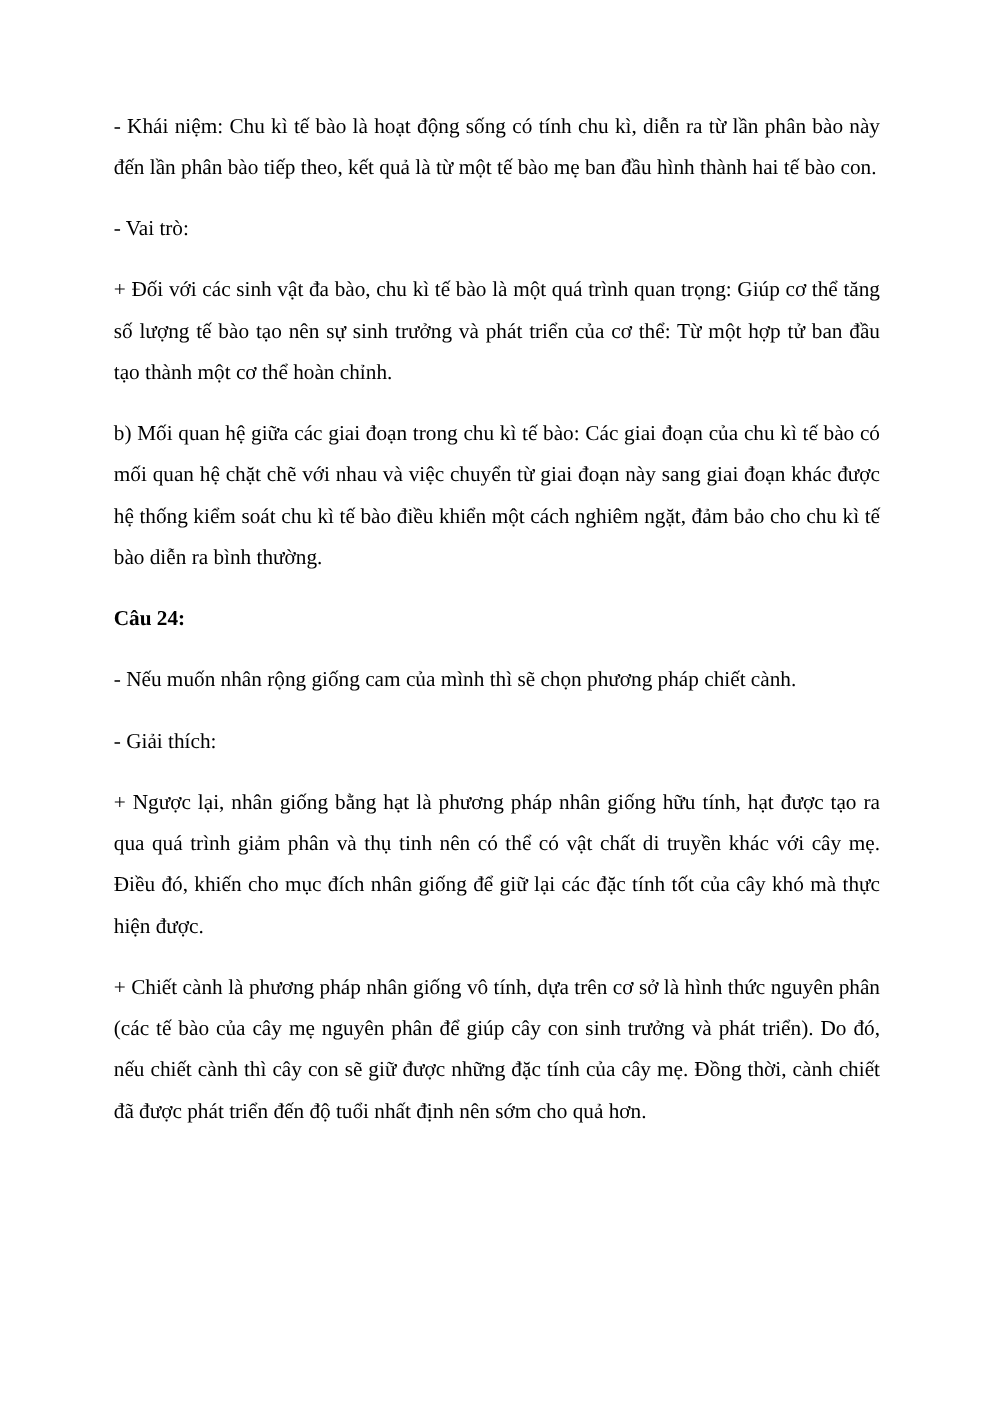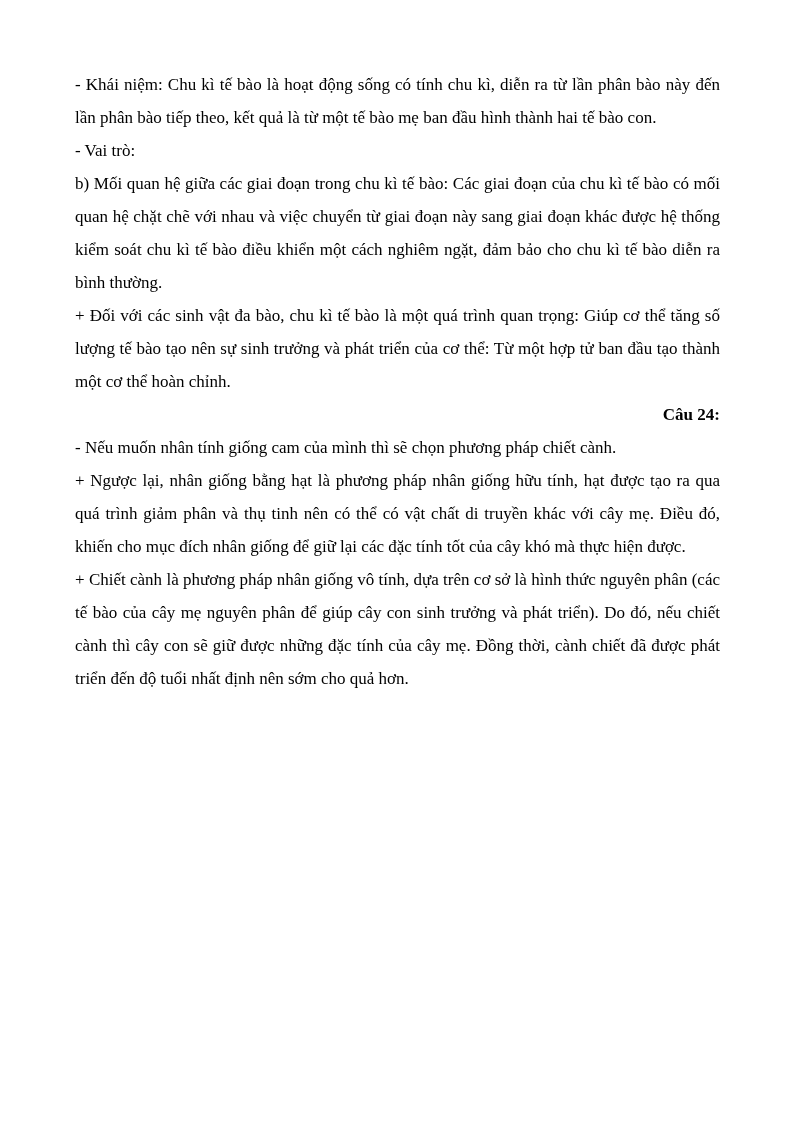--- a/index.html
+++ b/index.html
@@ -14,34 +14,35 @@
       background: #ffffff;
       box-sizing: border-box;
       padding: 68px 74px 0 75px;
       font-family: "Liberation Serif", "DejaVu Serif", serif;
       font-size: 17px;
       line-height: 33px;
       color: #000000;
       overflow: hidden;
     }
     .para {
-      margin: 0;
+      margin: 16px;
       text-align: justify;
       text-justify: inter-word;
     }
     .para.bold {
       font-weight: bold;
-      text-align: right;
+      text-align: left;
     }
   </style>
 </head>
 <body>
 
 <div class="page">
   <p class="para">- Khái niệm: Chu kì tế bào là hoạt động sống có tính chu kì, diễn ra từ lần phân bào này đến lần phân bào tiếp theo, kết quả là từ một tế bào mẹ ban đầu hình thành hai tế bào con.</p>
   <p class="para">- Vai trò:</p>
+  <p class="para">+ Đối với các sinh vật đa bào, chu kì tế bào là một quá trình quan trọng: Giúp cơ thể tăng số lượng tế bào tạo nên sự sinh trưởng và phát triển của cơ thể: Từ một hợp tử ban đầu tạo thành một cơ thể hoàn chỉnh.</p>
   <p class="para">b) Mối quan hệ giữa các giai đoạn trong chu kì tế bào: Các giai đoạn của chu kì tế bào có mối quan hệ chặt chẽ với nhau và việc chuyển từ giai đoạn này sang giai đoạn khác được hệ thống kiểm soát chu kì tế bào điều khiển một cách nghiêm ngặt, đảm bảo cho chu kì tế bào diễn ra bình thường.</p>
-  <p class="para">+ Đối với các sinh vật đa bào, chu kì tế bào là một quá trình quan trọng: Giúp cơ thể tăng số lượng tế bào tạo nên sự sinh trưởng và phát triển của cơ thể: Từ một hợp tử ban đầu tạo thành một cơ thể hoàn chỉnh.</p>
   <p class="para bold">Câu 24:</p>
-  <p class="para">- Nếu muốn nhân tính giống cam của mình thì sẽ chọn phương pháp chiết cành.</p>
+  <p class="para">- Nếu muốn nhân rộng giống cam của mình thì sẽ chọn phương pháp chiết cành.</p>
+  <p class="para">- Giải thích:</p>
   <p class="para">+ Ngược lại, nhân giống bằng hạt là phương pháp nhân giống hữu tính, hạt được tạo ra qua quá trình giảm phân và thụ tinh nên có thể có vật chất di truyền khác với cây mẹ. Điều đó, khiến cho mục đích nhân giống để giữ lại các đặc tính tốt của cây khó mà thực hiện được.</p>
   <p class="para">+ Chiết cành là phương pháp nhân giống vô tính, dựa trên cơ sở là hình thức nguyên phân (các tế bào của cây mẹ nguyên phân để giúp cây con sinh trưởng và phát triển). Do đó, nếu chiết cành thì cây con sẽ giữ được những đặc tính của cây mẹ. Đồng thời, cành chiết đã được phát triển đến độ tuổi nhất định nên sớm cho quả hơn.</p>
 </div>
 
 </body></html>

